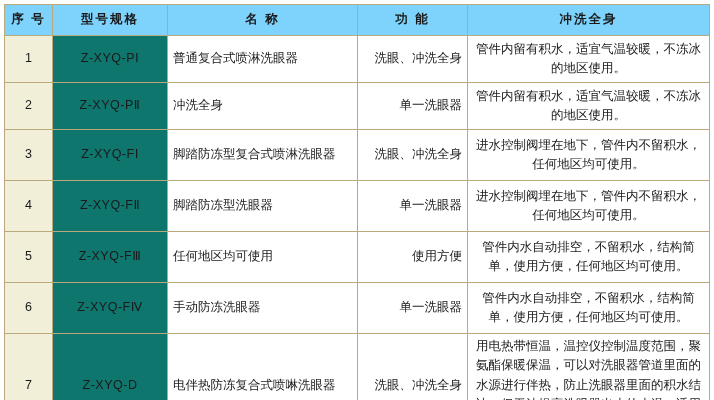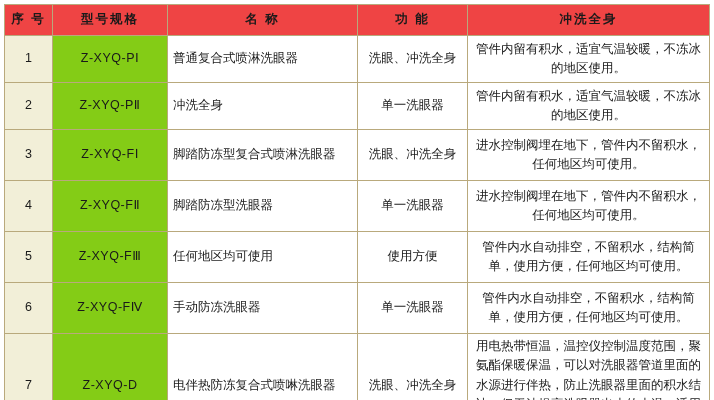--- a/index.html
+++ b/index.html
@@ -33,44 +33,44 @@
 
   table.spec th, table.spec td {
     border: 1px solid #b9a97c;
     font-size: 12.5px;
     line-height: 1.55;
     color: #1a1a1a;
     padding: 3px 5px;
     vertical-align: middle;
   }
   table.spec thead th {
-    background: #ef4444;
+    background: #7dd3fc;
     font-weight: bold;
     text-align: center;
     letter-spacing: 2px;
     height: 26px;
     padding: 2px 4px;
   }
   td.idx {
     background: #f2efd8;
     text-align: center;
     font-weight: normal;
   }
   td.model {
-    background: #84cc16;
+    background: #0f766e;
     text-align: center;
     letter-spacing: 0.5px;
   }
   td.name {
     background: #ffffff;
     text-align: left;
   }
   td.func {
     background: #ffffff;
-    text-align: center;
+    text-align: right;
   }
   td.scene {
     background: #ffffff;
     text-align: center;
     line-height: 1.62;
   }
   tr.r1 td, tr.r2 td { height: 40px; }
   tr.r3 td, tr.r4 td, tr.r5 td, tr.r6 td { height: 44px; }
   tr.r7 td { height: 92px; }
   tr.r7 td.scene { vertical-align: middle; }

